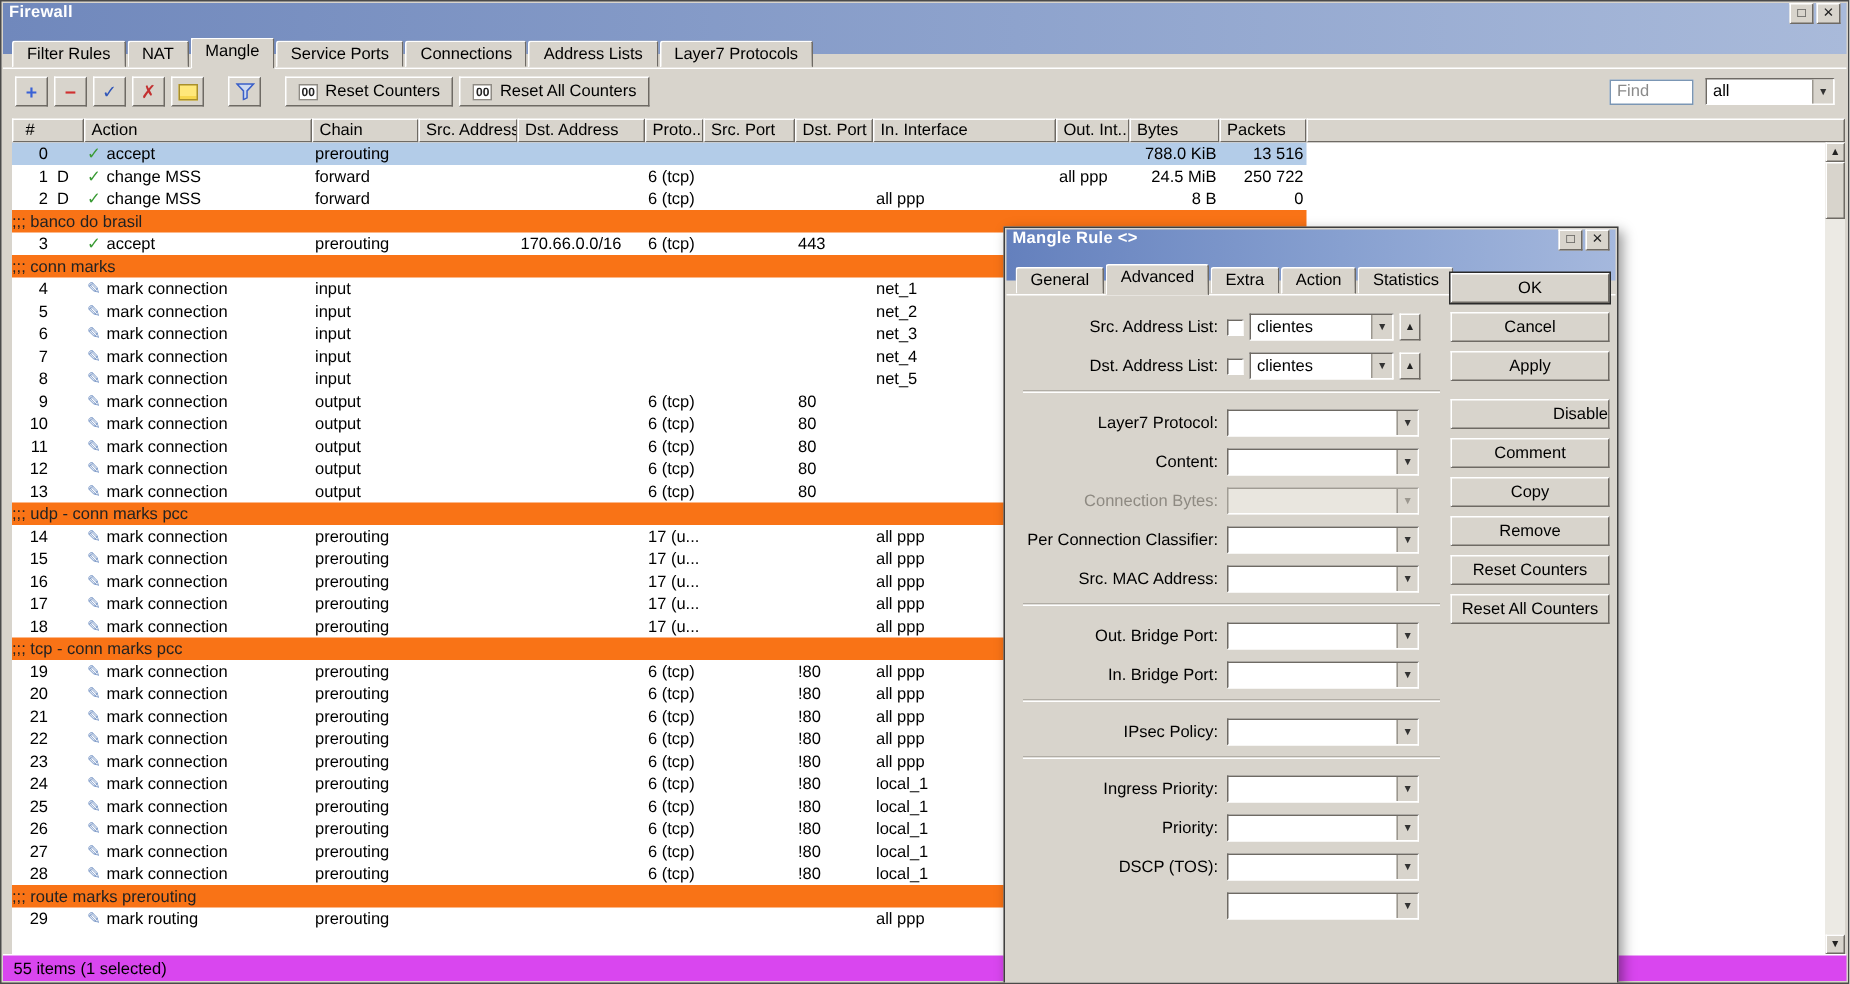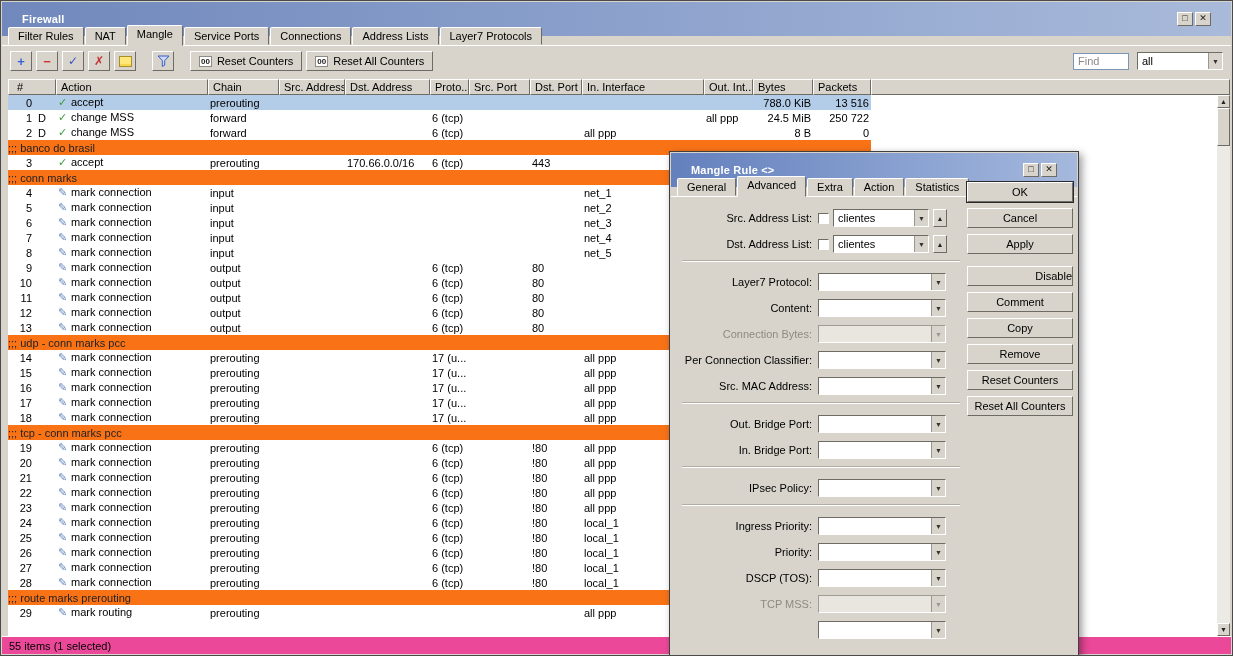--- a/index.html
+++ b/index.html
@@ -4,21 +4,21 @@
 <style>
   * { margin:0; padding:0; box-sizing:border-box; font-family:"Liberation Sans","DejaVu Sans",sans-serif; }
   html,body { width:1233px; height:656px; overflow:hidden; }
   body { background:#d8d4cc; font-size:11px; color:#000; }
 
   .screen { position:relative; width:1233px; height:656px; background:#d8d4cc; border:1px solid #4a4a4a; overflow:hidden; }
 
   
   .titlebar { position:absolute; left:1px; top:1px; right:1px; height:34px;
     background:linear-gradient(90deg,#7088bc 0%,#8ea3cd 55%,#a9bada 100%);
-    display:flex; align-items:center; padding:0 20px; color:#fff; font-weight:bold; }
+    display:flex; padding:0 4px; color:#fff; font-weight:bold; }
   .titlebar .title { flex:1; font-size:11px; letter-spacing:.2px; }
   .tb-btn { width:16px; height:14px; margin-left:2px; font-size:9px; line-height:11px; text-align:center;
     color:#1d1d1d; background:#d8d4cc; border:1px solid; border-color:#fff #6e6a64 #6e6a64 #fff; font-weight:bold; cursor:default;}
 
   
   .tabstrip { position:absolute; display:flex; align-items:flex-end; padding-left:6px; border-bottom:1px solid #fff; }
   .main-tabs { left:1px; top:22px; right:1px; height:23px; }
   .tab { height:18px; line-height:16px; padding:0 9px; margin-right:1px; background:#d8d4cc;
     border:1px solid; border-color:#fff #6e6a64 transparent #fff; border-radius:2px 2px 0 0; white-space:nowrap; cursor:default;}
   .tab.active { height:21px; margin-bottom:-1px; z-index:3; position:relative; border-bottom:1px solid #d8d4cc; }
@@ -67,21 +67,21 @@
   
   .vscroll { position:absolute; right:2px; top:94px; bottom:19px; width:13px; background:#eceae4; }
   .sb-btn { position:absolute; left:0; width:13px; height:13px; display:flex; align-items:center; justify-content:center;
     font-size:7px; color:#222; border:1px solid; border-color:#fff #6e6a64 #6e6a64 #fff; background:#d8d4cc; cursor:default;}
   .sb-up { top:0; }
   .sb-down { bottom:0; }
   .sb-thumb { position:absolute; left:0; top:13px; width:13px; height:38px;
     border:1px solid; border-color:#fff #6e6a64 #6e6a64 #fff; background:#d8d4cc; cursor:default;}
 
   
-  .statusbar { position:absolute; left:1px; right:1px; bottom:1px; height:18px; background:#ec4899;
+  .statusbar { position:absolute; left:1px; right:1px; bottom:1px; height:18px; background:#d946ef;
     border-top:1px solid #fff; display:flex; align-items:center; padding:0 7px; }
 
   
   .dialog { position:absolute; left:668px; top:150px; width:410px; height:530px; background:#d8d4cc;
     border:1px solid #3f3f3f; box-shadow:3px 3px 8px rgba(0,0,0,.4); z-index:10; overflow:hidden; }
   .dialog .titlebar { background:linear-gradient(90deg,#6480bd 0%,#87a0d0 55%,#a5b8dd 100%); }
   .dlg-tabs { left:1px; top:22px; right:1px; height:23px; }
   .dlg-form { position:absolute; left:8px; top:56px; width:282px; }
   .frow { display:flex; align-items:center; height:20px; margin-bottom:6px; }
   .flabel { width:140px; text-align:right; padding-right:6px; white-space:nowrap; overflow:hidden; }
@@ -724,27 +724,20 @@
             <span class="combo-arrow">▼</span>
           </span>
         </div>
         <div class="frow">
           <label class="flabel">DSCP (TOS):</label>
           <span class="combo">
             <span class="combo-text"></span>
             <span class="combo-arrow">▼</span>
           </span>
         </div>
-        <div class="frow disabled">
-          <label class="flabel">TCP MSS:</label>
-          <span class="combo">
-            <span class="combo-text"></span>
-            <span class="combo-arrow">▼</span>
-          </span>
-        </div>
         <div class="frow">
           <label class="flabel"></label>
           <span class="combo">
             <span class="combo-text"></span>
             <span class="combo-arrow">▼</span>
           </span>
         </div>
       </div>
     <div class="dlg-buttons">
         <button class="dbtn default">OK</button>

